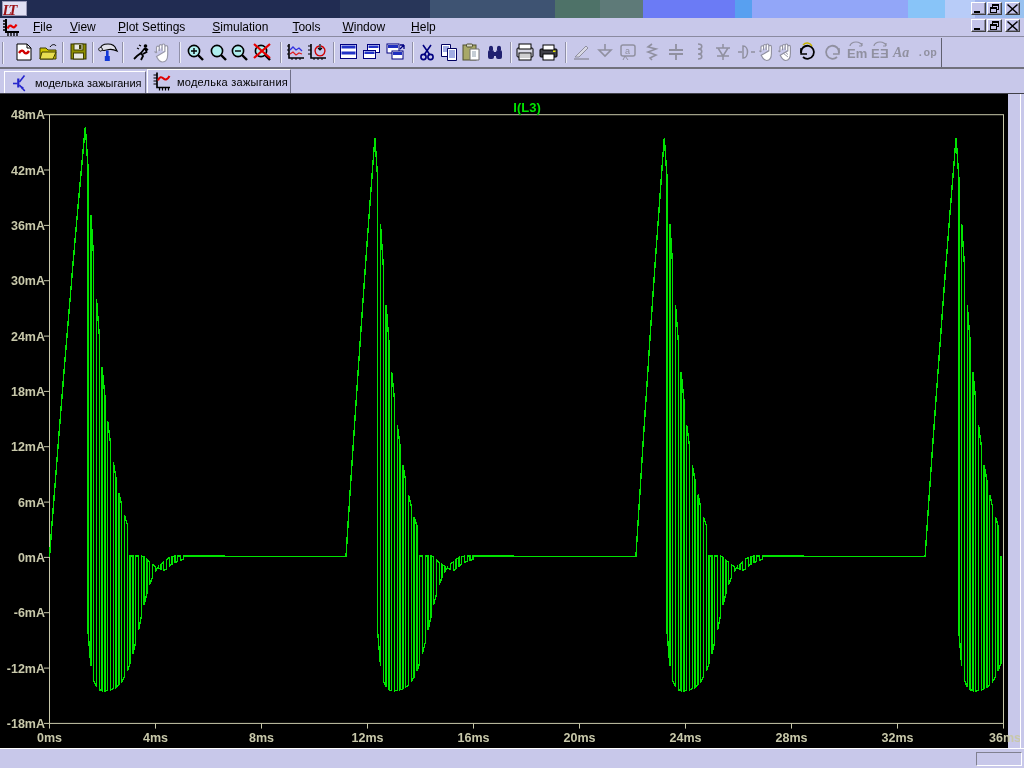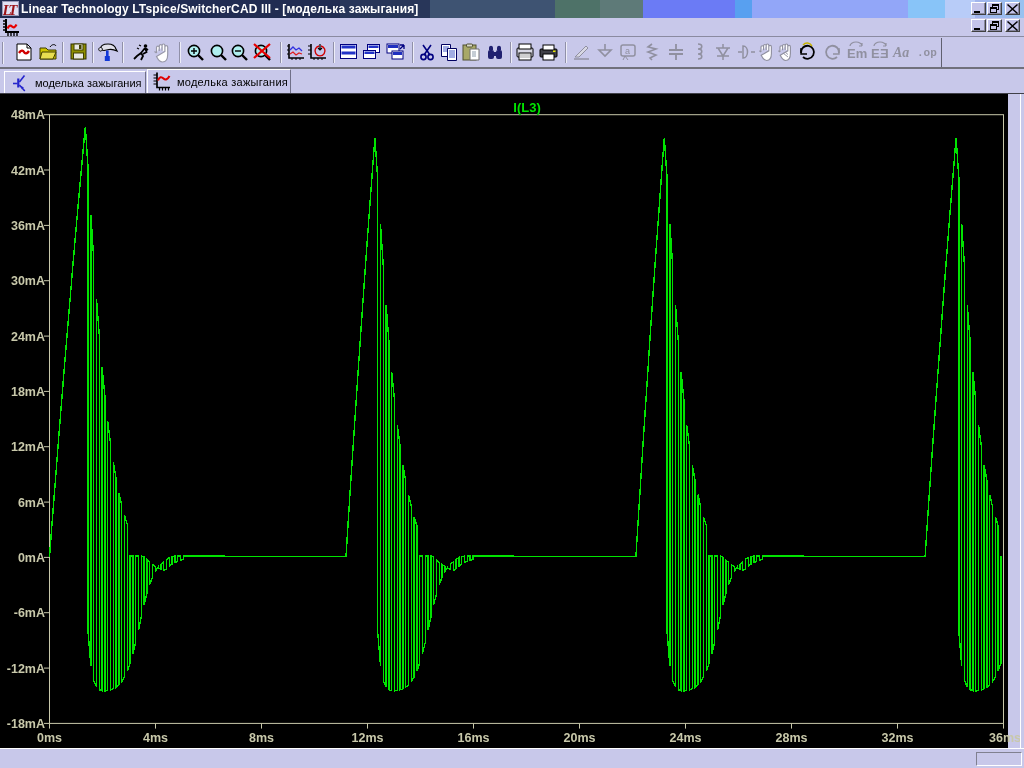--- a/index.html
+++ b/index.html
@@ -1,41 +1,40 @@
 <!DOCTYPE html>
 <html><head><meta charset="utf-8"><title>LTspice</title>
 <style>
 *{margin:0;padding:0;box-sizing:border-box}
 html,body{width:1024px;height:768px;overflow:hidden}
 body{font-family:"Liberation Sans",sans-serif;background:#c8c8ea;position:relative}
 .abs{position:absolute}
 .titlebar{left:0;top:0;width:1024px;height:18px;
  background:linear-gradient(to right,#212c52 0%,#212c52 33.2%,#283659 33.2%,#283659 42%,#3e5372 42%,#3e5372 54.2%,#4e7268 54.2%,#4e7268 58.6%,#5e7a78 58.6%,#5e7a78 62.8%,#6b7bf5 62.8%,#6b7bf5 71.8%,#58a0f0 71.8%,#58a0f0 73.4%,#92a6f8 73.4%,#92a6f8 88.7%,#88c4f8 88.7%,#88c4f8 92.3%,#b8ccf8 92.3%,#b8ccf8 95.2%,#a2b4ec 95.2%,#98c2f0 100%);}
 .titletext{left:21px;top:2px;color:#fff;font-size:12px;font-weight:bold;letter-spacing:0.12px;white-space:nowrap}
-.lticon{left:2px;top:1px;width:17px;height:15px;background:#e0e0f4;border:1px solid #9a9ab8}
+.lticon{left:2px;top:1px;width:25px;height:15px;background:#e0e0f4;border:1px solid #9a9ab8}
 .menubar{left:0;top:18px;width:1024px;height:19px;background:#c8c8ea;border-bottom:1px solid #8a8aa0}
 .menuitems{left:30px;top:2px;font-size:12px;color:#000;white-space:nowrap}
 .menuitems span{display:inline-block}
 u{text-decoration:underline}
 .toolbar{left:0;top:38px;width:1024px;height:29px;background:#c8c8ea}
 .toolsep{position:absolute;top:4px;height:21px;width:2px;border-left:1px solid #9090a8;border-right:1px solid #eeeef8}
 .tabbar{left:0;top:68px;width:1024px;height:26px;background:#c8c8ea}
 .tab{position:absolute;background:#c8c8ea;border-top:1px solid #fff;border-left:1px solid #fff;border-right:1px solid #707088}
 .tabtext{position:absolute;font-size:11px;color:#000;white-space:nowrap}
 .plot{left:0;top:94px;width:1008px;height:654px;background:#000}
 .statusbar{left:0;top:749px;width:1024px;height:19px;background:#c8c8ea}
 .btn{position:absolute;width:15px;height:13px;background:#c4c4ea;border-top:1px solid #fff;border-left:1px solid #fff;border-right:1px solid #404040;border-bottom:1px solid #404040;box-shadow:inset -1px -1px 0 #8888a0}
 </style></head>
 <body>
 
 <div class="abs titlebar">
  <div class="abs lticon"><svg width="15" height="15" viewBox="0 0 15 15">
         <text x="-0.5" y="12.5" font-family="Liberation Serif" font-style="italic" font-weight="bold" font-size="15" fill="#9b1217" textLength="15">LT</text>
       </svg></div>
- <div class="abs titletext">Linear Technology LTspice/SwitcherCAD III - [моделька зажыгания]</div>
  <div class="btn" style="left:971px;top:2px">
       <div style="position:absolute;left:2px;top:8px;width:6px;height:2px;background:#000"></div>
     </div>
     <div class="btn" style="left:987px;top:2px">
       <div style="position:absolute;left:4px;top:1px;width:7px;height:6px;border:1px solid #000;border-top-width:2px"></div>
       <div style="position:absolute;left:2px;top:4px;width:7px;height:6px;border:1px solid #000;border-top-width:2px;background:#c4c4ea"></div>
     </div>
     <div class="btn" style="left:1005px;top:2px">
       <svg style="position:absolute;left:1px;top:1px" width="11" height="10" viewBox="0 0 11 10">
         <path d="M1 0 L5.5 4 L10 0 L11 1 L6.5 5 L11 9 L10 10 L5.5 6 L1 10 L0 9 L4.5 5 L0 1 Z" fill="#000"></path>
@@ -43,20 +42,21 @@
     </div>
 </div>
 
 <div class="abs menubar">
  <svg class="abs" style="left:3px;top:1px" width="17" height="17" viewBox="0 0 17 17">
 <path d="M3 0 V13 H16" stroke="#000" stroke-width="2" fill="none"></path>
 <path d="M0 2 H3 M0 5 H3 M0 8 H3 M0 11 H3" stroke="#000" stroke-width="1.4" fill="none"></path>
 <path d="M5 14 V17 M8 14 V17 M11 14 V17 M14 14 V17" stroke="#000" stroke-width="1.4" fill="none"></path>
 <path d="M4.5 9.5 C6 6.5 7.5 6 9 7.5 C10.5 9 12 8.5 13.5 5.5" stroke="#e80000" stroke-width="2.2" fill="none"></path>
 </svg>
+ <div class="abs menuitems"><span style="margin-left:3px"><u>F</u>ile</span><span style="margin-left:17.6px"><u>V</u>iew</span><span style="margin-left:22.2px"><u>P</u>lot Settings</span><span style="margin-left:27px"><u>S</u>imulation</span><span style="margin-left:24px"><u>T</u>ools</span><span style="margin-left:22px"><u>W</u>indow</span><span style="margin-left:26px"><u>H</u>elp</span></div>
  <div class="btn" style="left:971px;top:1px">
       <div style="position:absolute;left:2px;top:8px;width:6px;height:2px;background:#000"></div>
     </div>
     <div class="btn" style="left:987px;top:1px">
       <div style="position:absolute;left:4px;top:1px;width:7px;height:6px;border:1px solid #000;border-top-width:2px"></div>
       <div style="position:absolute;left:2px;top:4px;width:7px;height:6px;border:1px solid #000;border-top-width:2px;background:#c4c4ea"></div>
     </div>
     <div class="btn" style="left:1005px;top:1px">
       <svg style="position:absolute;left:1px;top:1px" width="11" height="10" viewBox="0 0 11 10">
         <path d="M1 0 L5.5 4 L10 0 L11 1 L6.5 5 L11 9 L10 10 L5.5 6 L1 10 L0 9 L4.5 5 L0 1 Z" fill="#000"></path>

